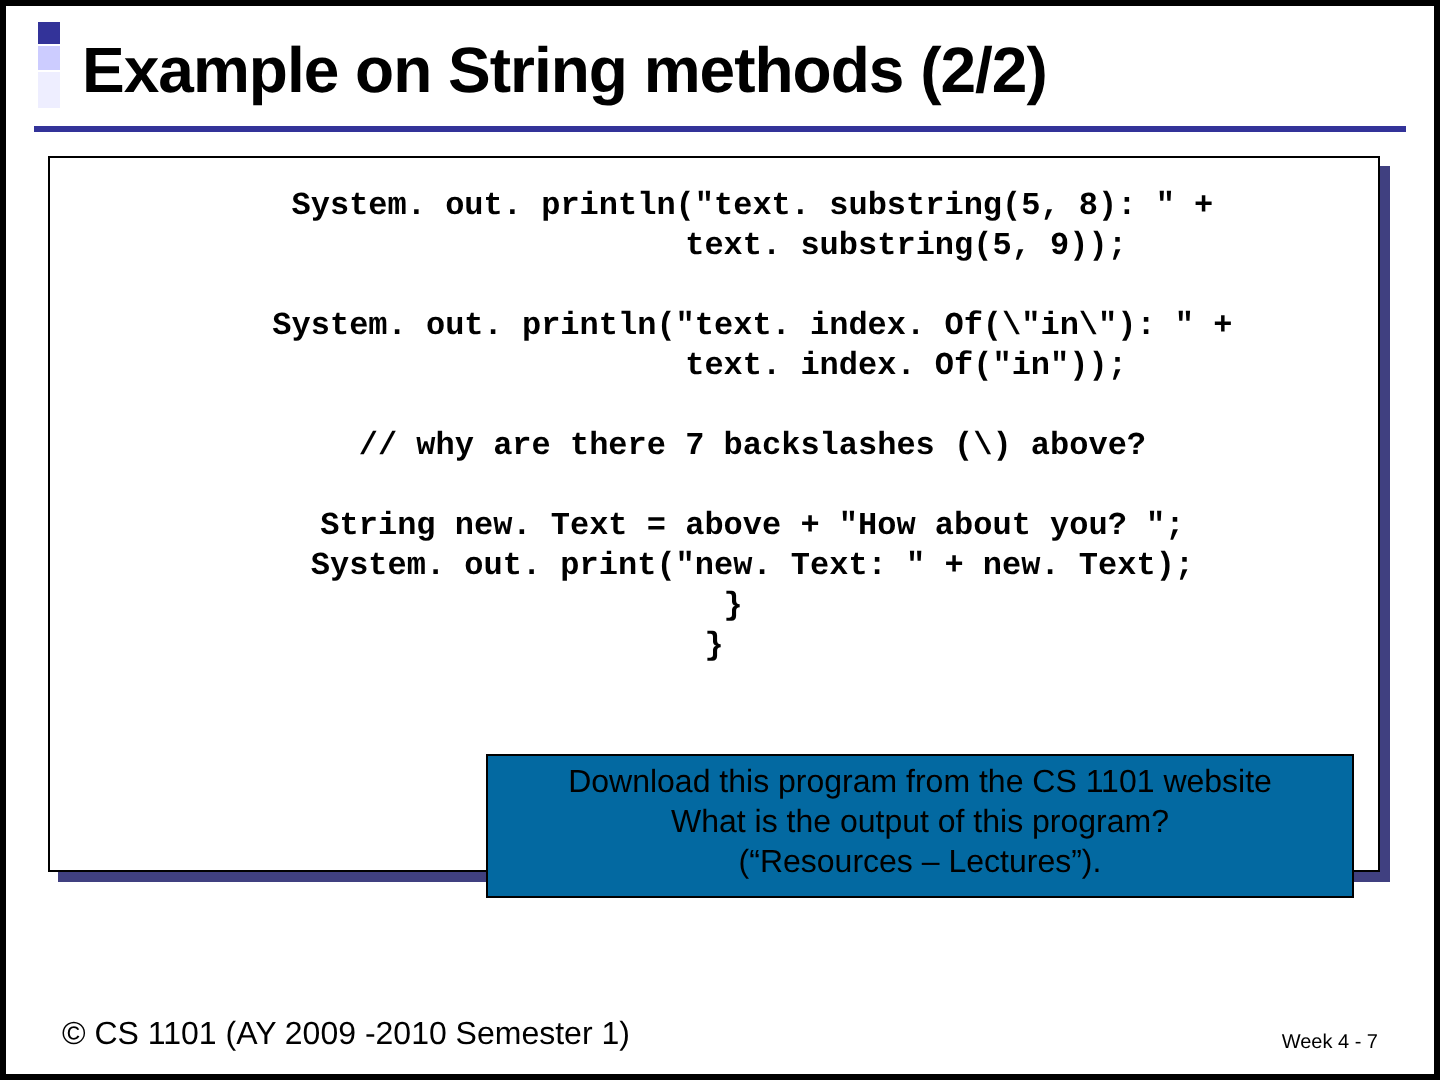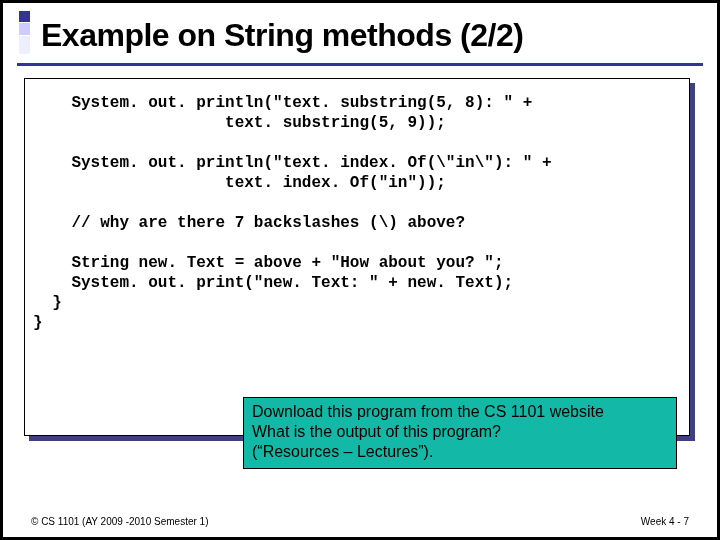--- a/index.html
+++ b/index.html
@@ -11,20 +11,21 @@
     position: relative;
     overflow: hidden;
   }
   .slide {
     position: absolute;
     top: 3px;
     left: 3px;
     right: 3px;
     bottom: 3px;
     background: #fff;
+    text-align: center;
   }
   .accent-left {
     position: absolute;
     top: 8px;
     left: 16px;
     width: 11px;
     height: 58px;
     display: flex;
     flex-direction: column;
   }
@@ -81,37 +82,37 @@
     padding: 14px 8px 8px 8px;
     font-family: "Courier New", monospace;
     font-size: 16px;
     font-weight: bold;
     color: #000;
     line-height: 1.25;
     white-space: pre;
   }
   .note-box {
     position: absolute;
-    top: 394px;
+    top: 374px;
     left: 240px;
     width: 434px;
     height: 72px;
-    background: #14b8a6;
+    background: #0369a1;
     border: 1.5px solid #000;
     padding: 4px 8px;
     font-family: Arial, sans-serif;
     font-size: 16px;
     font-weight: normal;
     line-height: 1.25;
   }
   .footer-left {
     position: absolute;
     bottom: 10px;
     left: 28px;
-    font-size: 10px;
+    font-size: 16px;
     color: #000;
   }
   .footer-right {
     position: absolute;
     bottom: 10px;
     right: 28px;
     font-size: 10px;
     color: #000;
   }
 </style>

